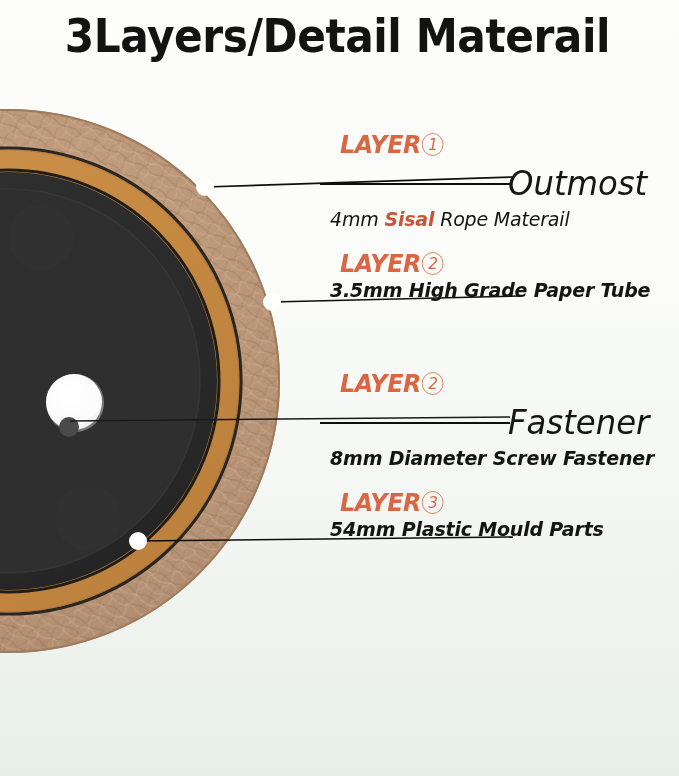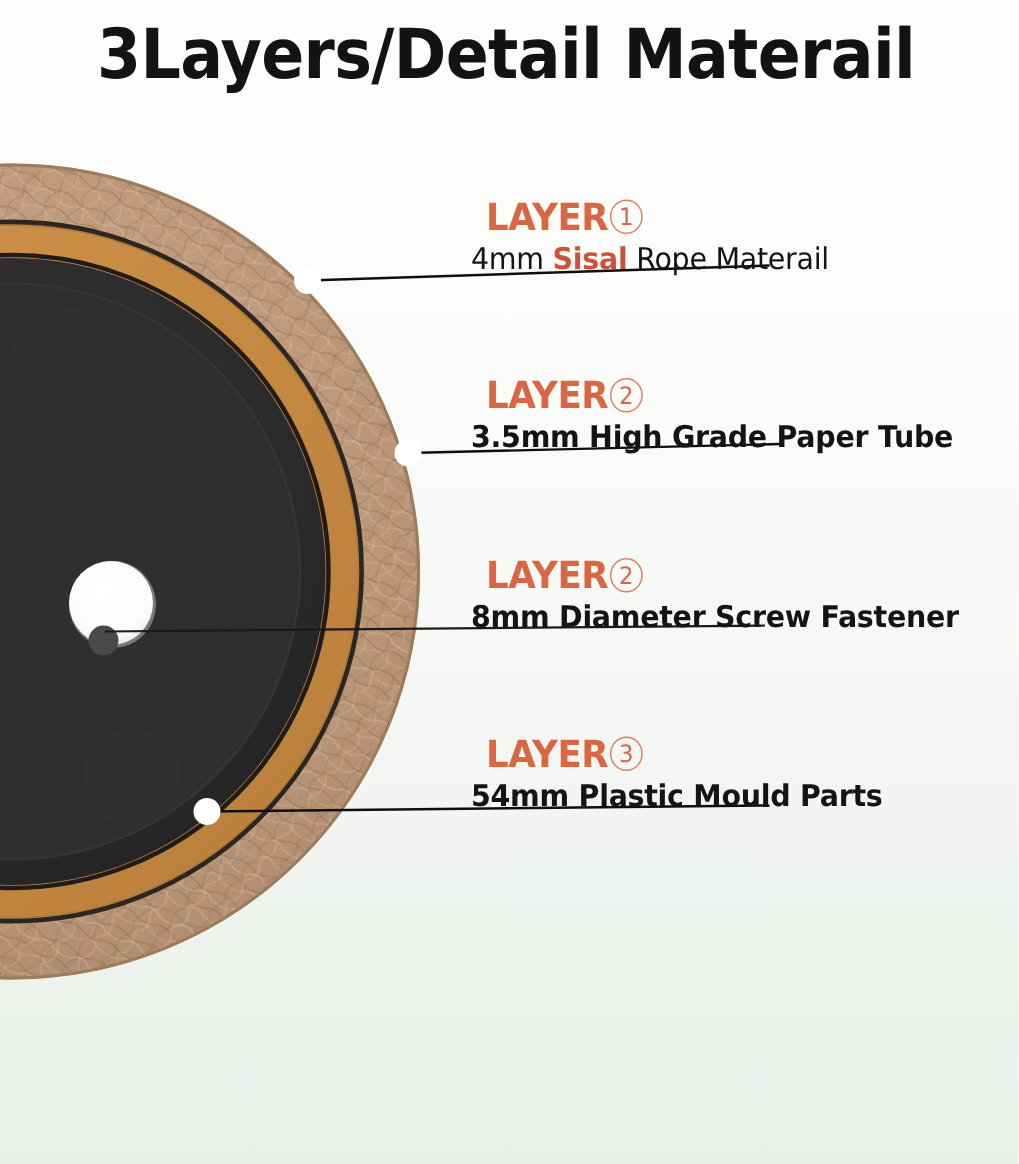--- a/index.html
+++ b/index.html
@@ -41,24 +41,25 @@
     top:105px;
     width:560px;
     height:552px;
     pointer-events:none;
   }
   .photo svg { display:block; width:100%; height:100%; }
 
   
   .labels {
     position:absolute;
-    left:314px;
+    left:330px;
     top:132px;
     width:349px;
     height:480px;
+    font-style:italic;
   }
 
   .layer-block { position:absolute; left:0; width:349px; }
   .layer-block.b0 { top:0; }
   .layer-block.b1 { top:119px; }
   .layer-block.b2 { top:239px; }
   .layer-block.b3 { top:358px; }
 
   .layer-tag {
     font-family:"DejaVu Sans", sans-serif;
@@ -235,36 +236,44 @@
   <circle cx="138" cy="541" r="9" fill="#ffffff"></circle>
 </svg>
 
 <div class="labels">
 
   <div class="layer-block b0">
     <div class="layer-tag">
       <span>LAYER</span>
         <span class="circ-num">1</span>
     </div>
+    <div class="rule-row">
+      <div class="rule r0"></div>
+      <div class="big-name n0">Outmost</div>
+    </div>
     <div class="sub"><span>4mm </span><span class="hi">Sisal</span><span> Rope Materail</span></div>
   </div>
 
   <div class="layer-block b1">
     <div class="layer-tag">
       <span>LAYER</span>
         <span class="circ-num">2</span>
     </div>
     <div class="sub bold">3.5mm High Grade Paper Tube</div>
   </div>
 
   <div class="layer-block b2">
     <div class="layer-tag">
       <span>LAYER</span>
         <span class="circ-num">2</span>
     </div>
+    <div class="rule-row">
+      <div class="rule r2"></div>
+      <div class="big-name n2">Fastener</div>
+    </div>
     <div class="sub bold">8mm Diameter Screw Fastener</div>
   </div>
 
   <div class="layer-block b3">
     <div class="layer-tag">
       <span>LAYER</span>
         <span class="circ-num">3</span>
     </div>
     <div class="sub bold">54mm Plastic Mould Parts</div>
   </div>

